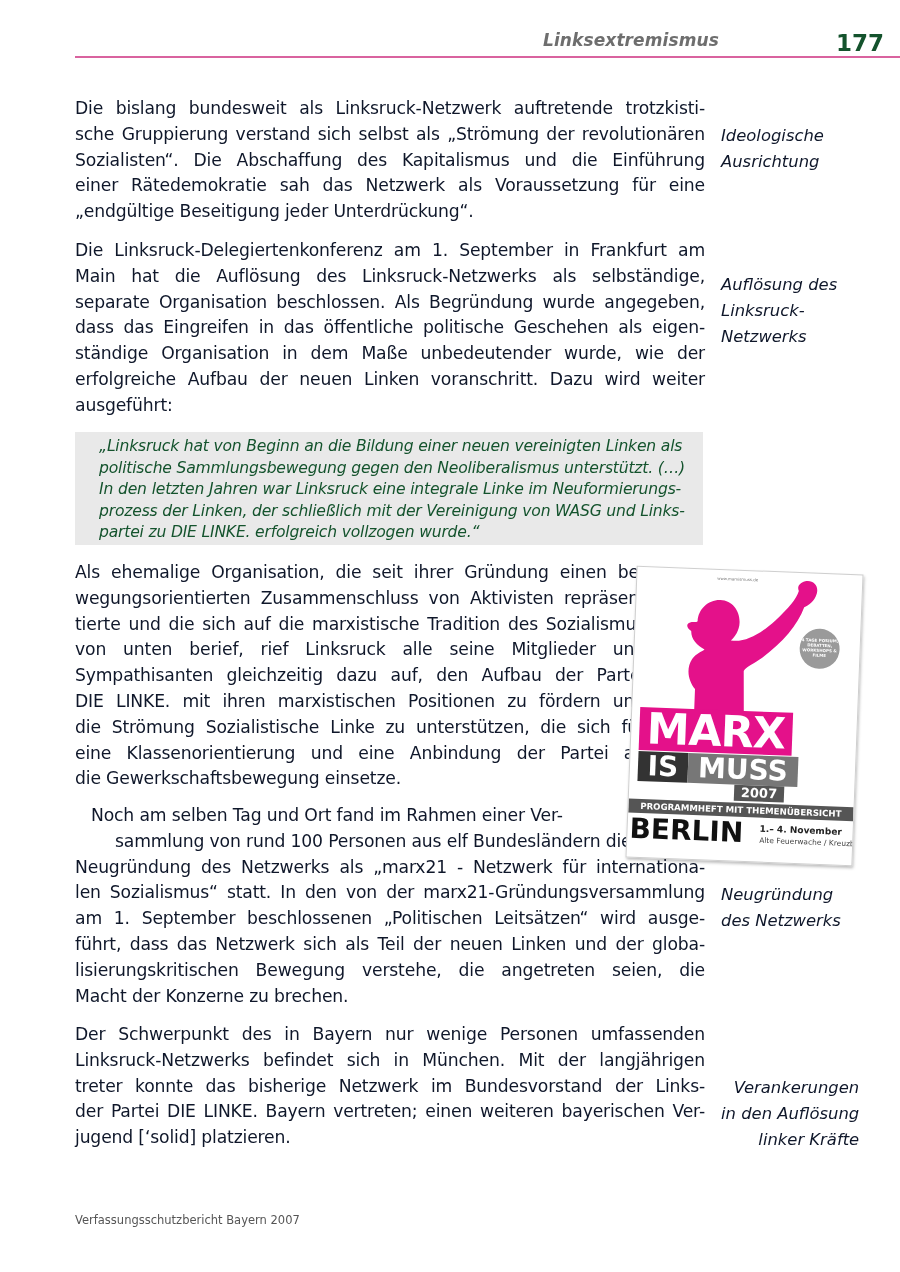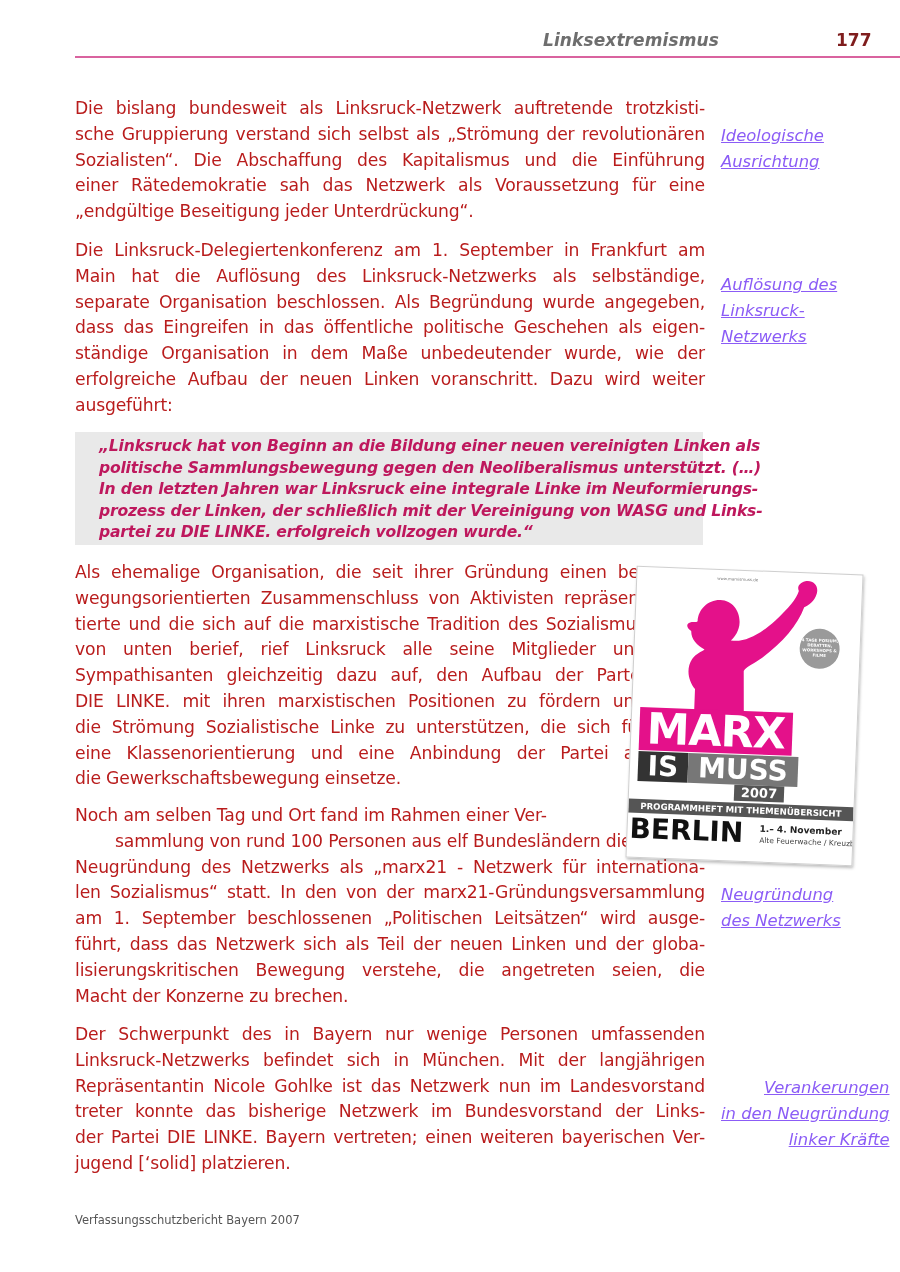--- a/index.html
+++ b/index.html
@@ -1,28 +1,28 @@
 <!DOCTYPE html>
 <html><head>
 <meta charset="utf-8">
 <style>
   html, body { margin:0; padding:0; background:#ffffff; }
   body { width:900px; height:1272px; position:relative; overflow:hidden;
          font-family:"DejaVu Sans", sans-serif; color:#2b2b2b; }
   .header { position:absolute; left:75px; right:0; top:26px; height:30px; border-bottom:2px solid #d9639f; }
   .header-title { position:absolute; left:468px; top:4px; font-size:17px; font-weight:bold; color:#6e6e6e; letter-spacing:0.1px;font-style:italic; }
-  .header-page { position:absolute; left:761px; top:4px; font-size:17px; font-weight:bold; color:#7f1d1d; }
-  .para { position:absolute; left:75px; width:630px; font-size:17.2px; line-height:25.8px; text-align:justify; color:#b91c1c; letter-spacing:-0.15px; }
+  .header-page { position:absolute; left:761px; top:4px; font-size:23px; font-weight:bold; color:#14532d; }
+  .para { position:absolute; left:75px; width:630px; font-size:17.2px; line-height:25.8px; text-align:justify; color:#0f172a; letter-spacing:-0.15px; }
   .para .line { display:block; white-space:nowrap; text-align:justify; text-align-last:justify; }
   .para .line.last { text-align-last:left; }
   .quote { position:absolute; left:75px; top:432px; width:628px; height:113px; background:#e9e9e9; }
-  .quote-text { position:absolute; left:24px; top:4px; width:582px; font-size:15.6px; line-height:21.6px; font-style:italic; color:#be185d; letter-spacing:-0.2px;font-weight:bold; }
+  .quote-text { position:absolute; left:24px; top:4px; width:582px; font-size:15.6px; line-height:21.6px; font-style:italic; color:#14532d; letter-spacing:-0.2px; }
   .quote-text .line { display:block; white-space:nowrap; text-align:justify; text-align-last:justify; }
   .quote-text .line.last { text-align-last:left; }
-  .margin-note { position:absolute; left:721px; font-size:16.4px; line-height:25.8px; font-style:italic; color:#8b5cf6;text-decoration:underline; }
+  .margin-note { position:absolute; left:721px; font-size:16.4px; line-height:25.8px; font-style:italic; color:#0f172a; }
   .margin-note span { display:block; white-space:nowrap; }
   .footer { position:absolute; left:75px; top:1213px; font-size:11.5px; color:#555; }
   
   .poster { position:absolute; left:631px; top:570px; width:225px; height:290px; background:#fff;
             border:1px solid #cfcfcf; box-shadow:1px 2px 3px rgba(0,0,0,0.25); transform:rotate(2.2deg); transform-origin:center; overflow:hidden; }
   .poster .url { position:absolute; left:80px; top:6px; font-size:4px; color:#777; }
   .poster .badge { position:absolute; left:165px; top:55px; width:40px; height:40px; border-radius:50%; background:#9a9a9a; color:#fff; font-size:4px; line-height:5px; text-align:center; padding-top:9px; box-sizing:border-box; font-weight:bold; }
   .poster .marx { position:absolute; left:8px; top:140px; width:153px; height:43px; background:#e4118a; color:#fff; font-weight:bold; font-size:43px; line-height:43px; text-align:center; letter-spacing:-1px; font-family:"DejaVu Sans", sans-serif; }
   .poster .is { position:absolute; left:8px; top:184px; width:50px; height:30px; background:#333; color:#fff; font-weight:bold; font-size:28px; line-height:30px; text-align:center; }
   .poster .muss { position:absolute; left:58px; top:184px; width:110px; height:30px; background:#777; color:#fff; font-weight:bold; font-size:28px; line-height:30px; text-align:center; }
@@ -75,55 +75,54 @@
   <span class="line">tierte und die sich auf die marxistische Tradition des Sozialismus</span>
   <span class="line">von unten berief, rief Linksruck alle seine Mitglieder und</span>
   <span class="line">Sympathisanten gleichzeitig dazu auf, den Aufbau der Partei</span>
   <span class="line">DIE LINKE. mit ihren marxistischen Positionen zu fördern und</span>
   <span class="line">die Strömung Sozialistische Linke zu unterstützen, die sich für</span>
   <span class="line">eine Klassenorientierung und eine Anbindung der Partei an</span>
   <span class="line last">die Gewerkschaftsbewegung einsetze.</span>
 </div>
 
 <div class="para" style="top:803px;">
-  <span class="line last" style="width:545px;">Noch am selben Tag und Ort fand im Rahmen einer Ver-</span>
+  <span class="line last" style="width:545px;margin-left:16px;">Noch am selben Tag und Ort fand im Rahmen einer Ver-</span>
   <span class="line last" style="width:545px;margin-left:40px;">sammlung von rund 100 Personen aus elf Bundesländern die</span>
   <span class="line">Neugründung des Netzwerks als „marx21 - Netzwerk für internationa-</span>
   <span class="line">len Sozialismus“ statt. In den von der marx21-Gründungsversammlung</span>
   <span class="line">am 1. September beschlossenen „Politischen Leitsätzen“ wird ausge-</span>
   <span class="line">führt, dass das Netzwerk sich als Teil der neuen Linken und der globa-</span>
   <span class="line">lisierungskritischen Bewegung verstehe, die angetreten seien, die</span>
   <span class="line last">Macht der Konzerne zu brechen.</span>
 </div>
 
 <div class="para" style="top:1022px;">
   <span class="line">Der Schwerpunkt des in Bayern nur wenige Personen umfassenden</span>
   <span class="line">Linksruck-Netzwerks befindet sich in München. Mit der langjährigen</span>
-  <span class="line">Repräsentantin Nicole Gohlke ist das Netzwerk nun im Landesvorstand</span>
   <span class="line">treter konnte das bisherige Netzwerk im Bundesvorstand der Links-</span>
   <span class="line">der Partei DIE LINKE. Bayern vertreten; einen weiteren bayerischen Ver-</span>
   <span class="line last">jugend [‘solid] platzieren.</span>
 </div>
 
 <div class="margin-note" style="top:123px;">
   <span>Ideologische</span>
   <span>Ausrichtung</span>
 </div>
 <div class="margin-note" style="top:272px;">
   <span>Auflösung des</span>
   <span>Linksruck-</span>
   <span>Netzwerks</span>
 </div>
 <div class="margin-note" style="top:882px;">
   <span>Neugründung</span>
   <span>des Netzwerks</span>
 </div>
 <div class="margin-note" style="top:1075px;text-align:right;">
   <span>Verankerungen</span>
-  <span>in den Neugründung</span>
+  <span>in den Auflösung</span>
   <span>linker Kräfte</span>
 </div>
 
 <div class="poster">
   <svg width="225" height="290" viewBox="0 0 225 290">
     <path fill="#e4118a" d="
       M62,150 L62,120 C55,112 52,100 58,90 C62,84 68,82 70,80
       C62,76 56,70 56,62 C52,60 50,56 54,54 C56,52 60,54 62,52
       C62,40 72,30 84,30 C96,30 104,40 104,52 C104,60 100,66 96,70
       C110,72 126,62 140,48 C152,36 160,26 162,18 C160,14 162,10 168,8

